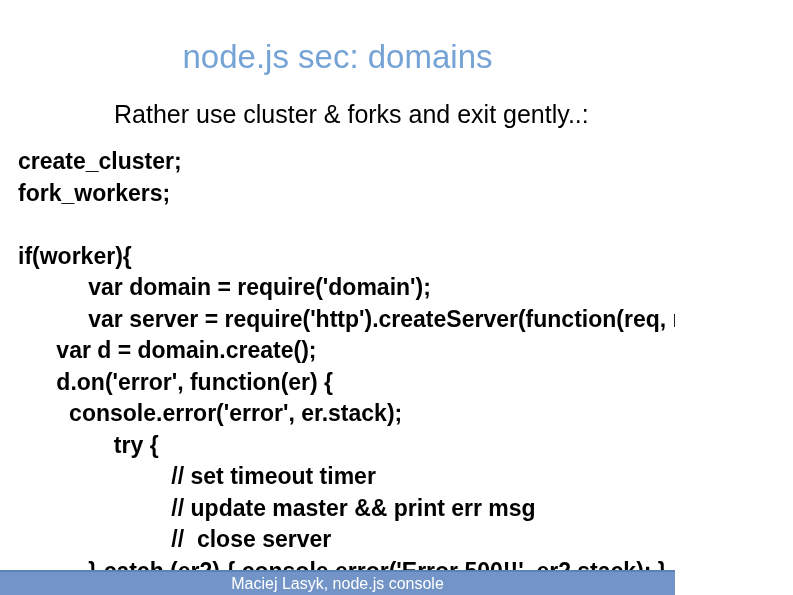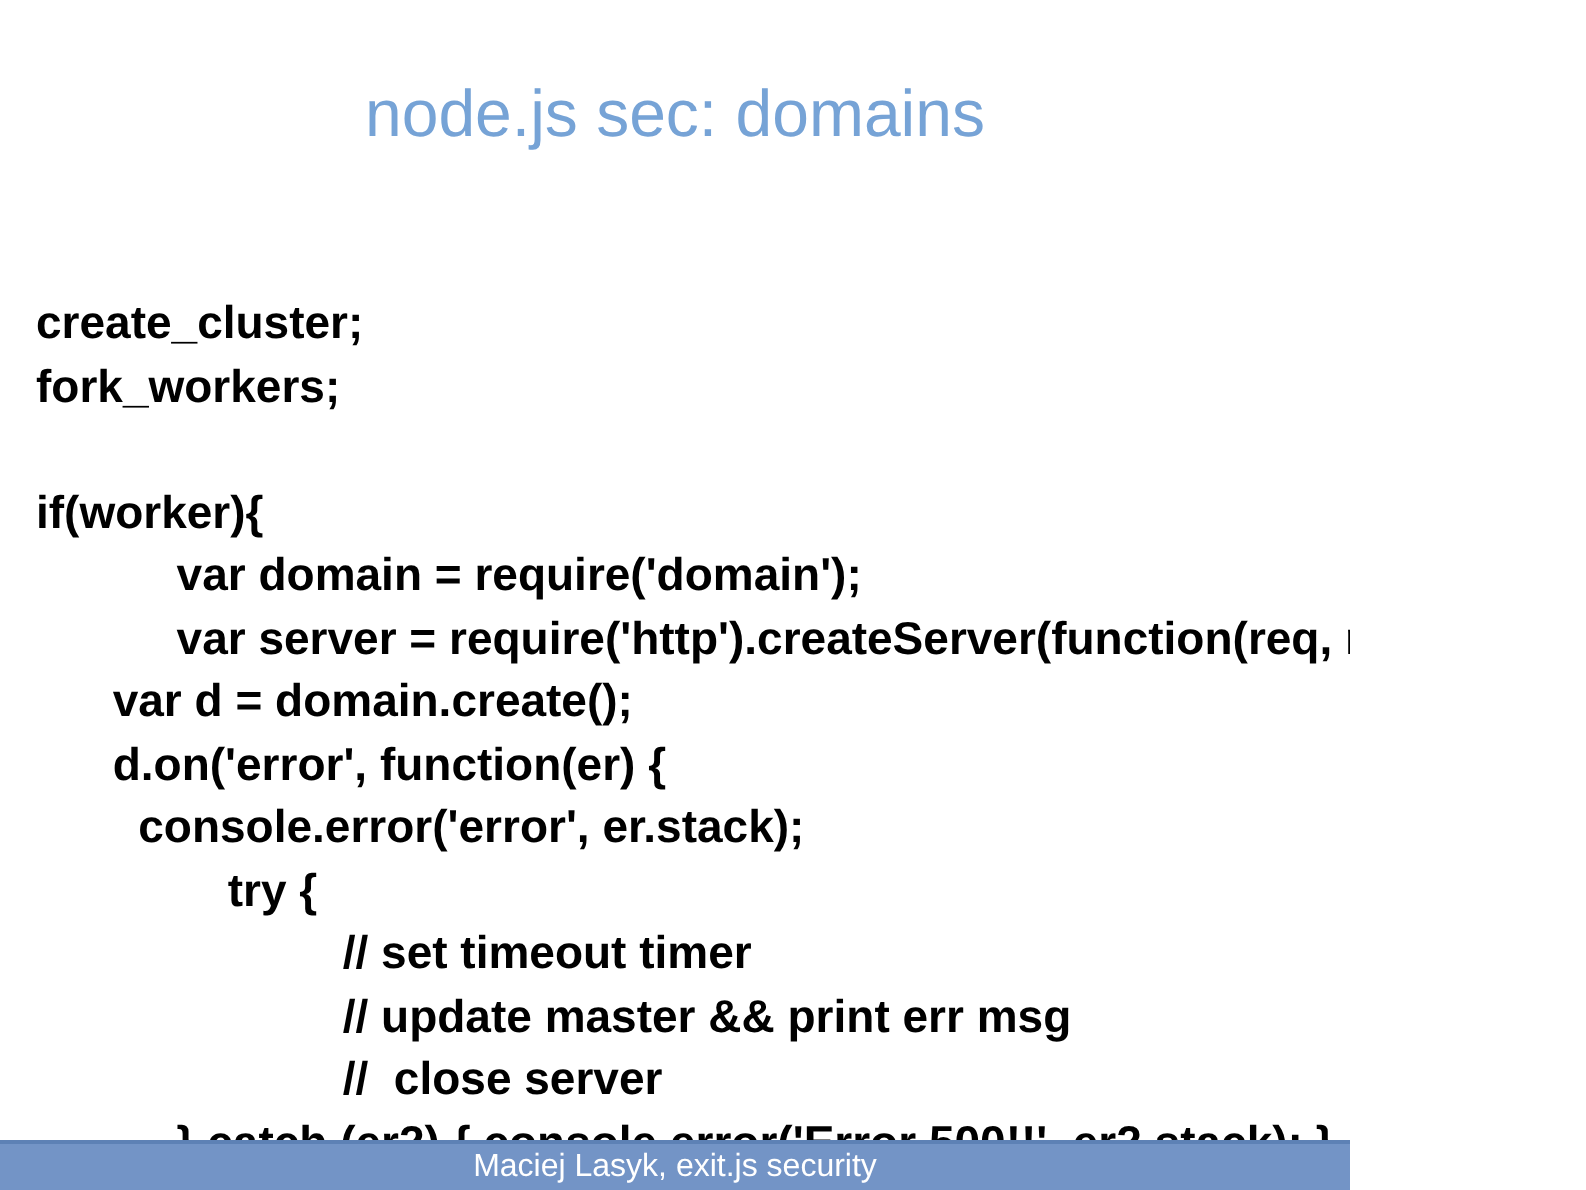--- a/index.html
+++ b/index.html
@@ -62,32 +62,33 @@
     font-size: 16px;
     line-height: 23px;
   }
 </style>
 </head>
 <body>
 
 <div class="slide">
   <div class="slide-title">node.js sec: domains</div>
 
+  <div class="slide-subtitle">Rather use cluster &amp; forks and exit gently..:</div>
 
   <pre class="code-block">create_cluster;
 fork_workers;
 
 if(worker){
            var domain = require('domain');
            var server = require('http').createServer(function(req, res) {
       var d = domain.create();
       d.on('error', function(er) {
         console.error('error', er.stack);
                try {
                         // set timeout timer
                         // update master &amp;&amp; print err msg
                         //  close server
            } catch (er2) { console.error('Error 500!!', er2.stack); }</pre>
 
   <div class="footer-bar">
-    <span class="footer-text">Maciej Lasyk, exit.js security</span>
+    <span class="footer-text">Maciej Lasyk, node.js console</span>
   </div>
 </div>
 
 </body></html>

